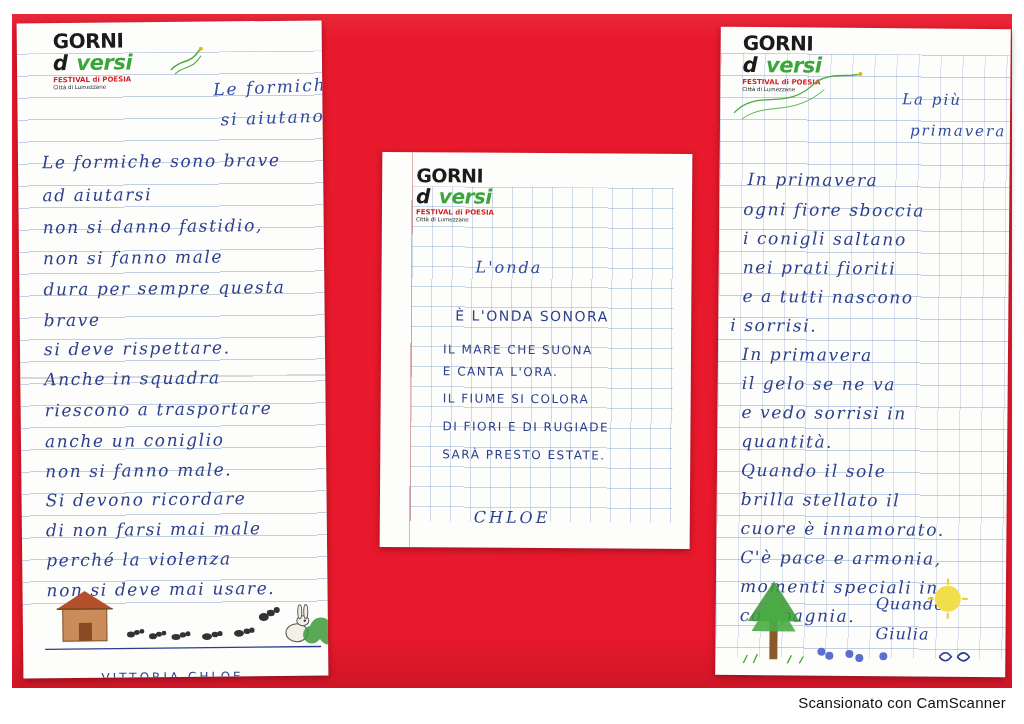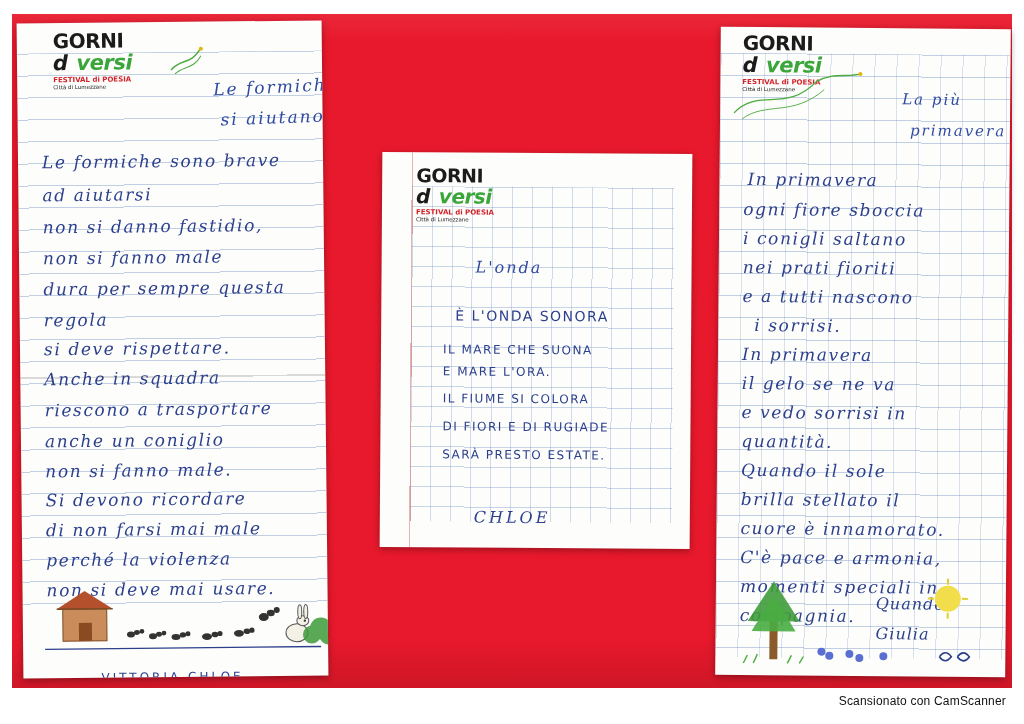--- a/index.html
+++ b/index.html
@@ -147,21 +147,21 @@
     color: #2b3f8c;
     white-space: nowrap;
     font-size: 12px;
     letter-spacing: 3px;
   }
   .footer-note {
     position: absolute;
     right: 18px;
     top: 694px;
     font-family: "Liberation Sans", sans-serif;
-    font-size: 12px;
+    font-size: 15px;
     color: #111111;
     letter-spacing: 0.2px;
   }
   .drawing { position: absolute; }
 </style>
 </head>
 <body>
 
 <div class="scan">
 
@@ -199,21 +199,21 @@
     </svg>
 
     <div class="hw hw-title" style="left:196px; top:58px; transform: rotate(-2deg);">Le formiche</div>
     <div class="hw hw-title" style="left:203px; top:88px; transform: rotate(-1.5deg);">si aiutano</div>
 
     <div class="hw hw-line" style="left:24px; top:129px;">Le formiche sono brave</div>
     <div class="hw hw-line" style="left:24px; top:162px;">ad aiutarsi</div>
     <div class="hw hw-line" style="left:24px; top:194px;">non si danno fastidio,</div>
     <div class="hw hw-line" style="left:24px; top:225px;">non si fanno male</div>
     <div class="hw hw-line" style="left:24px; top:256px;">dura per sempre questa</div>
-    <div class="hw hw-line" style="left:24px; top:287px;">regola</div>
+    <div class="hw hw-line" style="left:24px; top:287px;">brave</div>
     <div class="hw hw-line" style="left:24px; top:316px;">si deve rispettare.</div>
     <div class="hw hw-line" style="left:24px; top:346px;">Anche in squadra</div>
     <div class="hw hw-line" style="left:24px; top:377px;">riescono a trasportare</div>
     <div class="hw hw-line" style="left:24px; top:408px;">anche un coniglio</div>
     <div class="hw hw-line" style="left:24px; top:438px;">non si fanno male.</div>
     <div class="hw hw-line" style="left:24px; top:467px;">Si devono ricordare</div>
     <div class="hw hw-line" style="left:24px; top:497px;">di non farsi mai male</div>
     <div class="hw hw-line" style="left:24px; top:527px;">perché la violenza</div>
     <div class="hw hw-line" style="left:24px; top:557px;">non si deve mai usare.</div>
 
@@ -284,21 +284,21 @@
       </div>
       <div style="font-size:5.5px; margin-top:1px;">
         <span class="l4 blkc">Città di Lumezzane</span>
       </div>
     </div>
 
     <div class="hw hw-title" style="left:94px; top:105px; font-size:16px;">L'onda</div>
 
     <div class="hw-print" style="left:74px; top:155px; font-size:14px;">È L'ONDA SONORA</div>
     <div class="hw-print" style="left:62px; top:190px;">IL MARE CHE SUONA</div>
-    <div class="hw-print" style="left:62px; top:212px;">E MARE L'ORA.</div>
+    <div class="hw-print" style="left:62px; top:212px;">E CANTA L'ORA.</div>
     <div class="hw-print" style="left:62px; top:239px;">IL FIUME SI COLORA</div>
     <div class="hw-print" style="left:62px; top:267px;">DI FIORI E DI RUGIADE</div>
     <div class="hw-print" style="left:62px; top:295px;">SARÀ PRESTO ESTATE.</div>
 
     <div class="hw-sign" style="left:94px; top:355px; letter-spacing:3px;">CHLOE</div>
   </div>
 
   <div class="sheet" style="left:718px; top:28px; width:290px; height:648px; transform: rotate(0.5deg);">
     <div class="ruled" style="background:
            repeating-linear-gradient(to bottom, rgba(120,150,200,0.45) 0px, rgba(120,150,200,0.45) 1px, rgba(0,0,0,0) 1px, rgba(0,0,0,0) 22px),
@@ -326,21 +326,21 @@
     </svg>
 
     <div class="hw hw-title" style="left:182px; top:62px; font-size:15px;">La più</div>
     <div class="hw hw-title" style="left:190px; top:93px; font-size:15px;text-align:center;">primavera</div>
 
     <div class="hw hw-line" style="left:28px; top:142px;">In primavera</div>
     <div class="hw hw-line" style="left:24px; top:172px;">ogni fiore sboccia</div>
     <div class="hw hw-line" style="left:24px; top:201px;">i conigli saltano</div>
     <div class="hw hw-line" style="left:24px; top:230px;">nei prati fioriti</div>
     <div class="hw hw-line" style="left:24px; top:259px;">e a tutti nascono</div>
-    <div class="hw hw-line" style="left:36px; top:288px;">i sorrisi.</div>
+    <div class="hw hw-line" style="left:12px; top:288px;">i sorrisi.</div>
     <div class="hw hw-line" style="left:24px; top:317px;">In primavera</div>
     <div class="hw hw-line" style="left:24px; top:346px;">il gelo se ne va</div>
     <div class="hw hw-line" style="left:24px; top:375px;">e vedo sorrisi in</div>
     <div class="hw hw-line" style="left:24px; top:404px;">quantità.</div>
     <div class="hw hw-line" style="left:24px; top:433px;">Quando il sole</div>
     <div class="hw hw-line" style="left:24px; top:462px;">brilla stellato il</div>
     <div class="hw hw-line" style="left:24px; top:491px;">cuore è innamorato.</div>
     <div class="hw hw-line" style="left:24px; top:520px;">C'è pace e armonia,</div>
     <div class="hw hw-line" style="left:24px; top:549px;">momenti speciali in</div>
     <div class="hw hw-line" style="left:24px; top:578px;">compagnia.</div>

